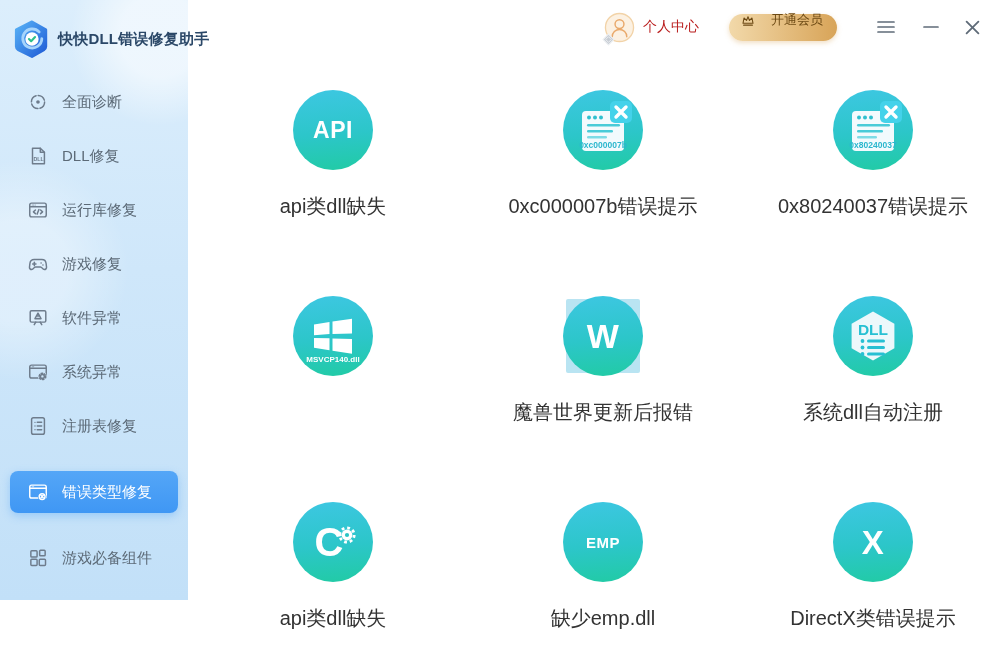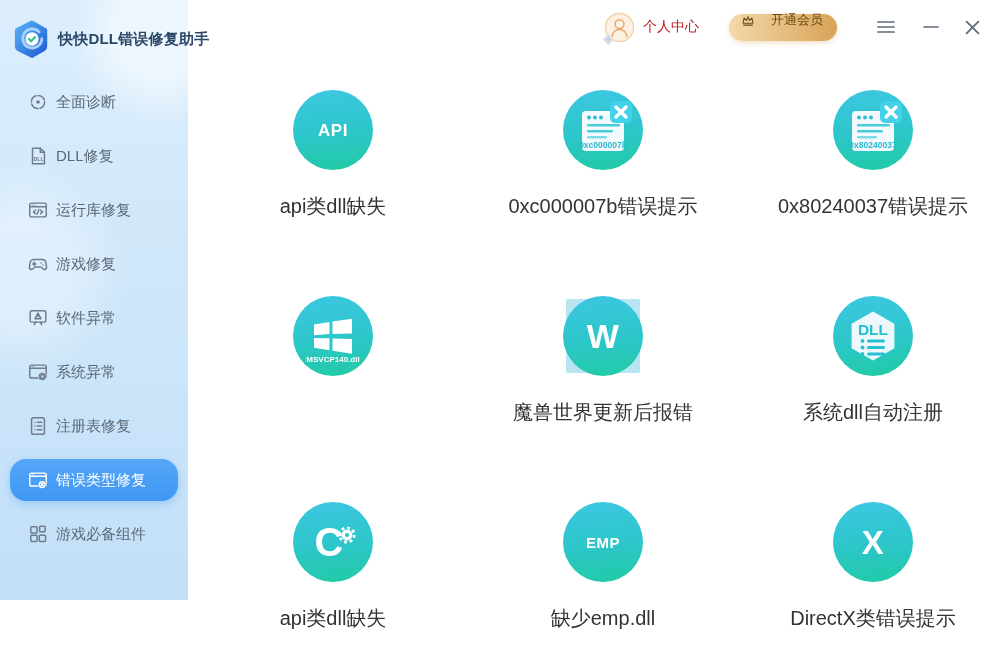--- a/index.html
+++ b/index.html
@@ -9,26 +9,26 @@
   
   .sidebar{position:absolute;left:0;top:0;width:188px;height:600px;
     background:
       radial-gradient(circle at 85% 6%, rgba(255,255,255,.55) 0 40px, transparent 90px),
       radial-gradient(circle at 10% 45%, rgba(255,255,255,.35) 0 50px, transparent 110px),
       linear-gradient(180deg,#dceefc 0%,#cfe7fa 45%,#c2e0f8 100%);}
   .logo-row{position:absolute;left:13px;top:20px;display:flex;align-items:center;gap:7px;}
   .logo-row svg{width:38px;height:38px;flex:none;}
   .app-title{font-size:15px;font-weight:bold;color:#2b4868;letter-spacing:.2px;white-space:nowrap;}
   .menu{position:absolute;left:0;top:75px;width:188px;display:flex;flex-direction:column;}
-  .menu-item{height:54px;display:flex;align-items:center;gap:7px;padding-left:27px;
+  .menu-item{height:54px;display:flex;align-items:center;gap:13px;padding-left:27px;
     font-size:15px;color:#5c6a77;cursor:pointer;}
   .menu-item svg{width:22px;height:22px;flex:none;}
   .mi-stroke{stroke:#6e7c8c;stroke-width:1.6;fill:none;stroke-linecap:round;stroke-linejoin:round;}
   .mi-fill{fill:#6e7c8c;stroke:none;}
-  .menu-item.selected{height:42px;margin:6px 10px;padding-left:17px;border-radius:16px;
+  .menu-item.selected{height:42px;margin:18px 10px;padding-left:17px;border-radius:8px;
     background:linear-gradient(180deg,#54a6f7,#3f97f4);color:#fff;box-shadow:0 3px 8px rgba(70,157,245,.35);}
   .menu-item.selected .mi-stroke{stroke:#fff;}
   .menu-item.selected .mi-fill{fill:#fff;}
 
   
   .topbar{position:absolute;left:188px;top:0;right:0;height:54px;display:flex;align-items:center;
     justify-content:flex-end;padding-right:16px;}
   .avatar{position:relative;width:31px;height:31px;flex:none;cursor:pointer;}
   .profile-label{font-size:14px;color:#b91c1c;margin-left:8px;cursor:pointer;}
   .vip-btn{margin-left:30px;height:27px;padding:0 14px 12px 11px;border:none;border-radius:14px;
@@ -43,21 +43,21 @@
 
   
   .grid{position:absolute;left:198px;top:88px;display:grid;grid-template-columns:repeat(3,270px);grid-auto-rows:206px;}
   .cell{display:flex;flex-direction:column;align-items:center;padding-top:2px;cursor:pointer;}
   .icon-wrap{position:relative;width:80px;height:80px;}
   .hl-square{position:absolute;left:3px;top:3px;width:74px;height:74px;background:#b9e4f2;border-radius:2px;}
   .circle{position:absolute;inset:0;border-radius:50%;
     background:linear-gradient(175deg,#3dc7e2 0%,#2cc6c9 55%,#21cba4 100%);
     display:flex;align-items:center;justify-content:center;}
   .circle .big-letter{color:#fff;font-weight:bold;line-height:1;letter-spacing:.5px;}
-  .fs-api{font-size:17px;} .fs-w{font-size:34px;} .fs-x{font-size:33px;} .fs-emp{font-size:15px;}
+  .fs-api{font-size:23px;} .fs-w{font-size:34px;} .fs-x{font-size:33px;} .fs-emp{font-size:15px;}
   .circle svg{position:absolute;inset:0;width:80px;height:80px;}
   .cell-label{margin-top:23px;font-size:20px;color:#333;}
 </style>
 </head>
 <body>
 
 <div class="window">
 
   <div class="sidebar">
     <div class="logo-row">

